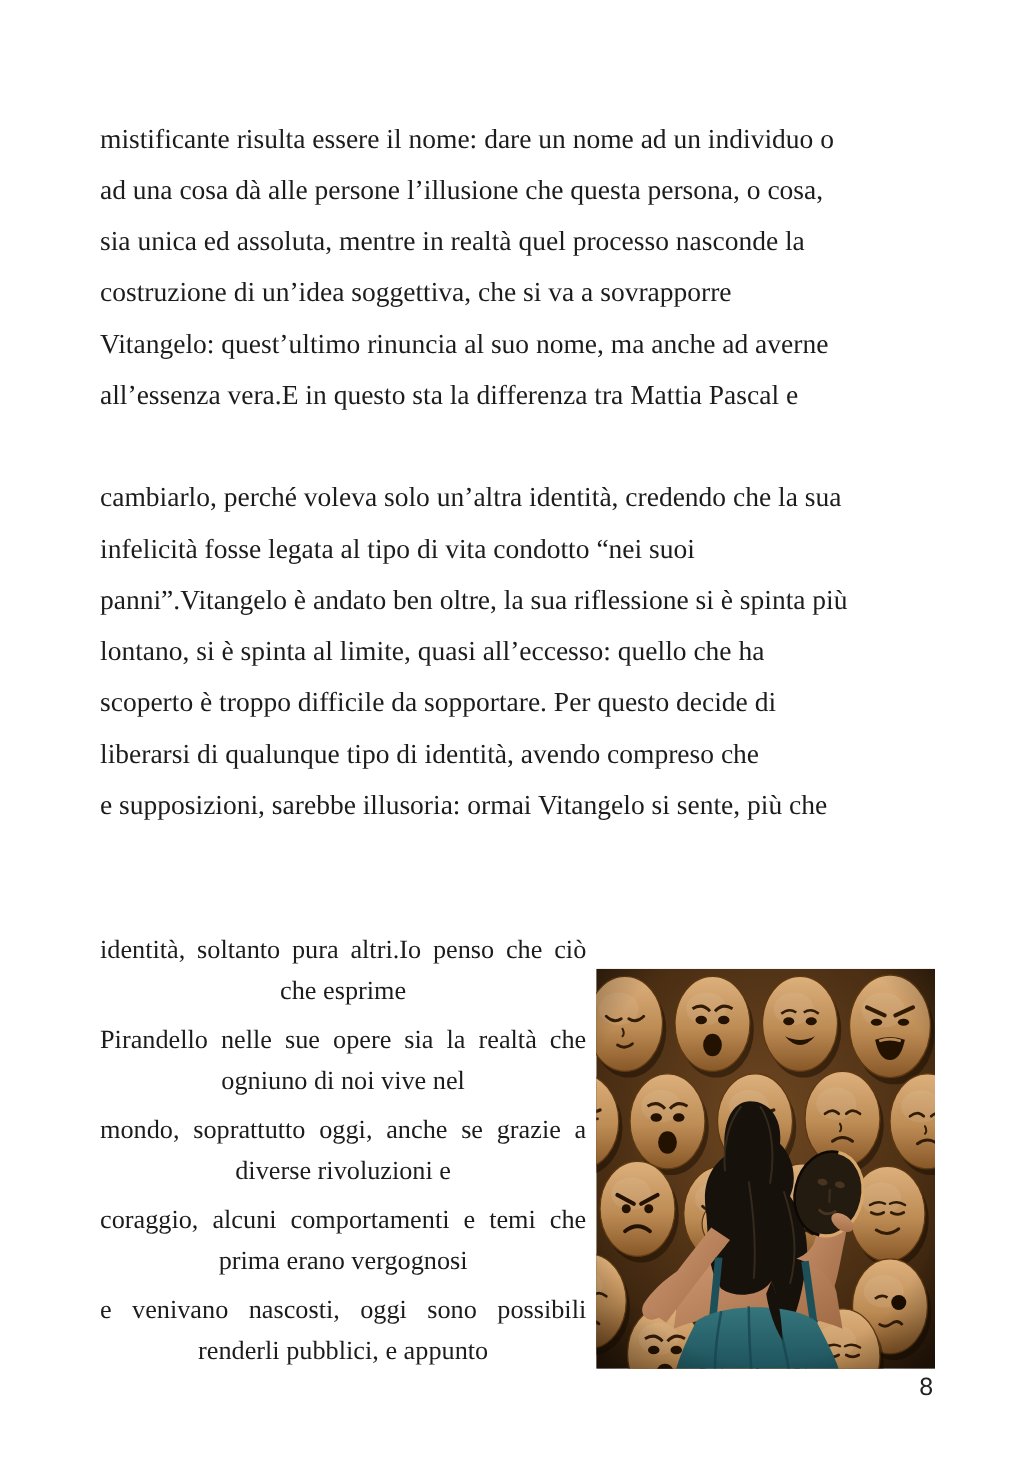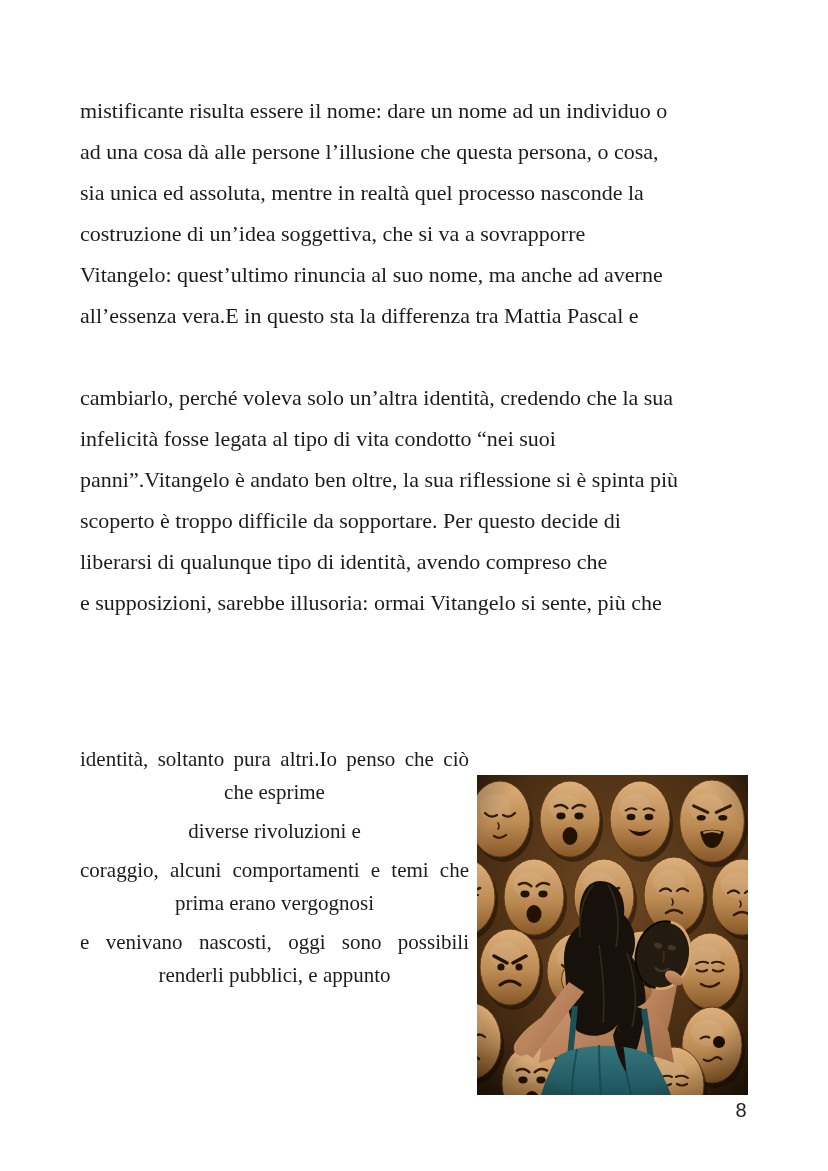--- a/index.html
+++ b/index.html
@@ -65,31 +65,37 @@
     <div class="line">mistificante risulta essere il nome: dare un nome ad un individuo o</div>
     <div class="line">ad una cosa dà alle persone l’illusione che questa persona, o cosa,</div>
     <div class="line">sia unica ed assoluta, mentre in realtà quel processo nasconde la</div>
     <div class="line">costruzione di un’idea soggettiva, che si va a sovrapporre</div>
     <div class="line">Vitangelo: quest’ultimo rinuncia al suo nome, ma anche ad averne</div>
     <div class="line">all’essenza vera.E in questo sta la differenza tra Mattia Pascal e</div>
     <div class="line spacer"></div>
     <div class="line">cambiarlo, perché voleva solo un’altra identità, credendo che la sua</div>
     <div class="line">infelicità fosse legata al tipo di vita condotto “nei suoi</div>
     <div class="line">panni”.Vitangelo è andato ben oltre, la sua riflessione si è spinta più</div>
+    <div class="line">lontano, si è spinta al limite, quasi all’eccesso: quello che ha</div>
     <div class="line">scoperto è troppo difficile da sopportare. Per questo decide di</div>
     <div class="line">liberarsi di qualunque tipo di identità, avendo compreso che</div>
     <div class="line">e supposizioni, sarebbe illusoria: ormai Vitangelo si sente, più che</div>
   </div>
 
   <div class="text-wrap">
     <div class="para">
       <div class="l1">identità, soltanto pura altri.Io penso che ciò</div>
       <div class="l2">che esprime</div>
     </div>
     <div class="para">
+      <div class="l1">Pirandello nelle sue opere sia la realtà che</div>
+      <div class="l2">ogniuno di noi vive nel</div>
+    </div>
+    <div class="para">
+      <div class="l1">mondo, soprattutto oggi, anche se grazie a</div>
       <div class="l2">diverse rivoluzioni e</div>
     </div>
     <div class="para">
       <div class="l1">coraggio, alcuni comportamenti e temi che</div>
       <div class="l2">prima erano vergognosi</div>
     </div>
     <div class="para">
       <div class="l1">e venivano nascosti, oggi sono possibili</div>
       <div class="l2">renderli pubblici, e appunto</div>
     </div>

